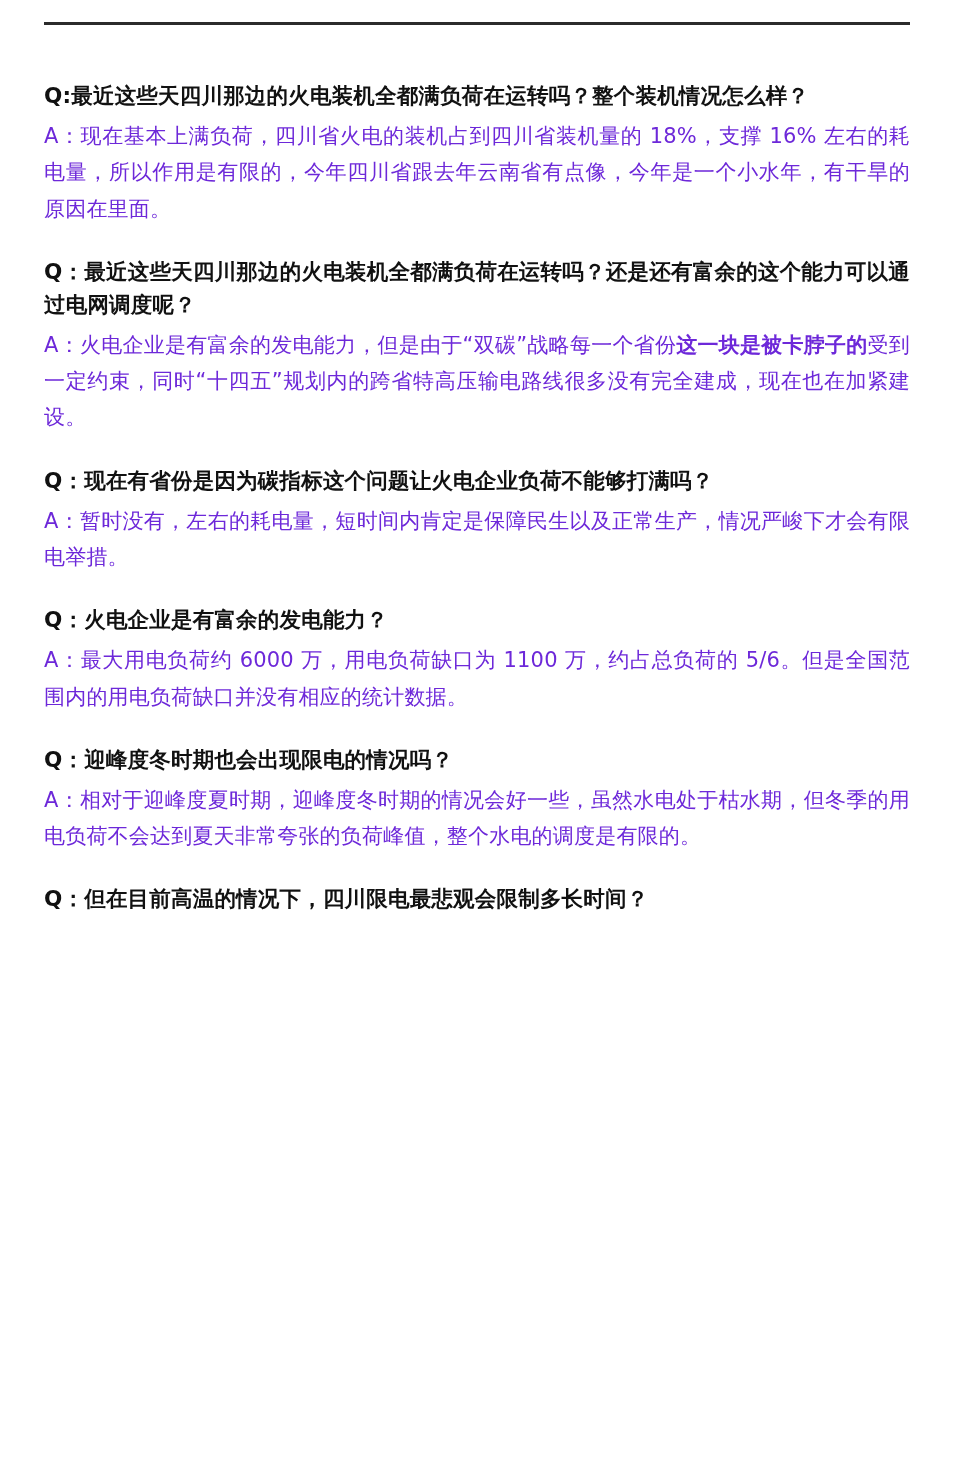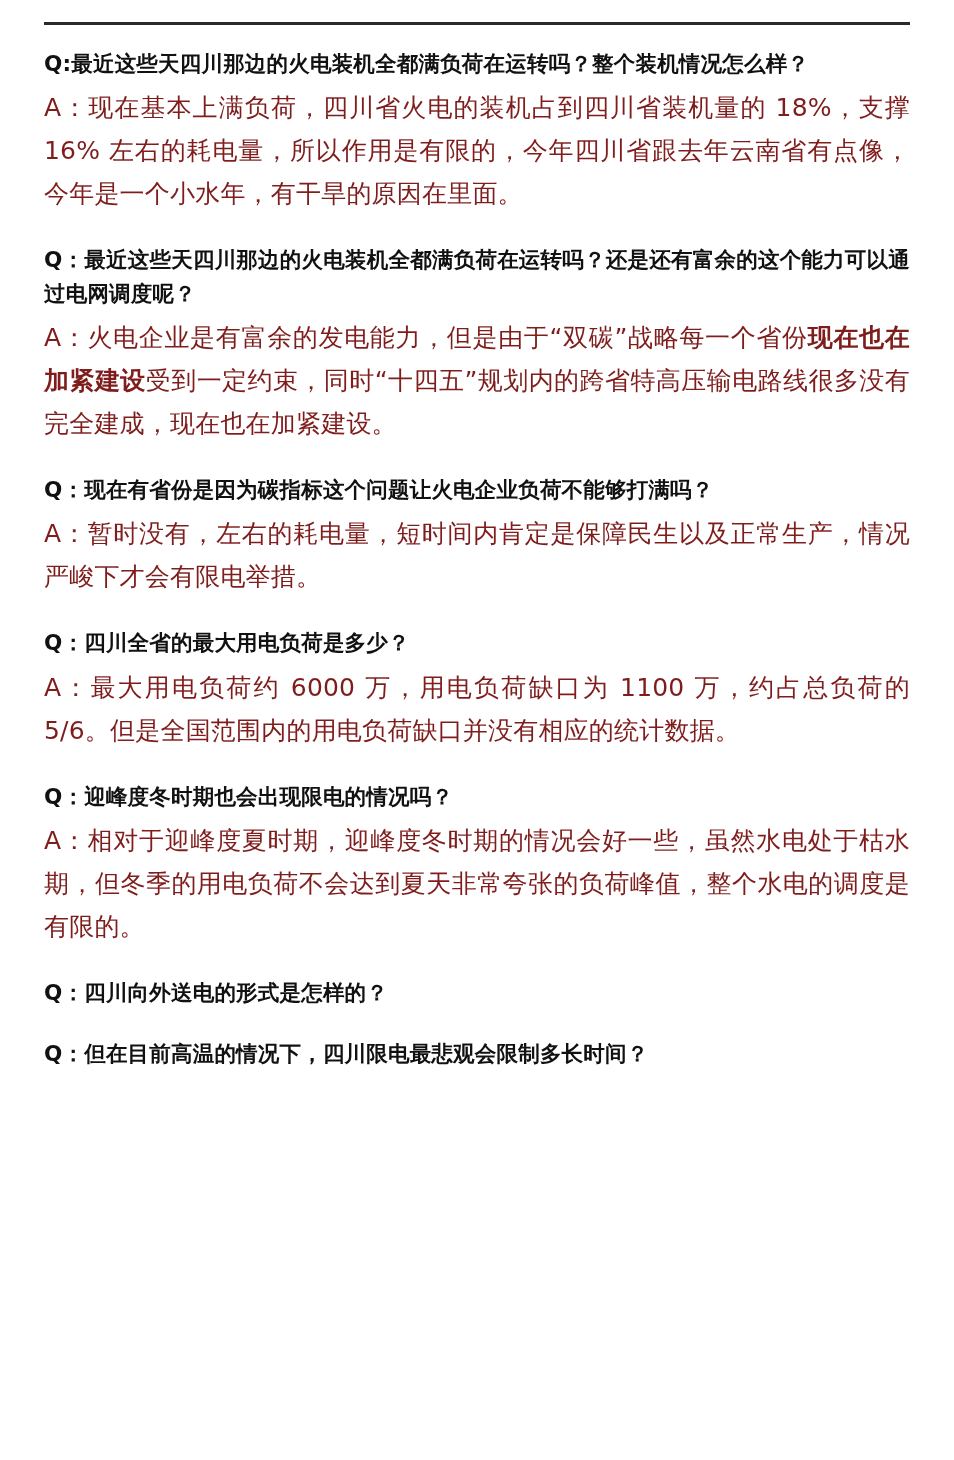--- a/index.html
+++ b/index.html
@@ -21,38 +21,39 @@
     padding: 0 44px 30px 44px;
     background: #ffffff;
   }
   .top-rule {
     height: 0;
     border-top: 3px solid #2b2b2b;
     margin: 22px 0 0 0;
   }
   .qa-list {
     padding-top: 22px;
+    margin-top: 32px;
   }
   .qa-block {
     margin-bottom: 28px;
   }
   .q-line {
     font-size: 21.5px;
     font-weight: bold;
     line-height: 1.55;
     letter-spacing: 0.2px;
     color: #111111;
     margin-bottom: 6px;
     text-align: justify;
   }
   .a-line {
-    font-size: 25px;
+    font-size: 21px;
     line-height: 1.72;
     letter-spacing: 0.2px;
-    color: #7f1d1d;
+    color: #6d28d9;
     text-align: justify;
   }
   .a-line .em {
     font-weight: bold;
   }
 </style>
 </head>
 <body>
 
 <div class="page">
@@ -62,41 +63,40 @@
   <div class="qa-list">
 
     <div class="qa-block">
       <div class="q-line">Q:最近这些天四川那边的火电装机全都满负荷在运转吗？整个装机情况怎么样？</div>
       <div class="a-line">A：现在基本上满负荷，四川省火电的装机占到四川省装机量的 18%，支撑 16% 左右的耗电量，所以作用是有限的，今年四川省跟去年云南省有点像，今年是一个小水年，有干旱的原因在里面。</div>
     </div>
 
     <div class="qa-block">
       <div class="q-line">Q：最近这些天四川那边的火电装机全都满负荷在运转吗？还是还有富余的这个能力可以通过电网调度呢？</div>
       <div class="a-line">
-        <span>A：火电企业是有富余的发电能力，但是由于“双碳”战略每一个省份</span><span class="em">现在也在加紧建设</span><span>受到一定约束，同时“十四五”规划内的跨省特高压输电路线很多没有完全建成，现在也在加紧建设。</span>
+        <span>A：火电企业是有富余的发电能力，但是由于“双碳”战略每一个省份</span><span class="em">这一块是被卡脖子的</span><span>受到一定约束，同时“十四五”规划内的跨省特高压输电路线很多没有完全建成，现在也在加紧建设。</span>
       </div>
     </div>
 
     <div class="qa-block">
       <div class="q-line">Q：现在有省份是因为碳指标这个问题让火电企业负荷不能够打满吗？</div>
       <div class="a-line">A：暂时没有，左右的耗电量，短时间内肯定是保障民生以及正常生产，情况严峻下才会有限电举措。</div>
     </div>
 
     <div class="qa-block">
-      <div class="q-line">Q：四川全省的最大用电负荷是多少？</div>
+      <div class="q-line">Q：火电企业是有富余的发电能力？</div>
       <div class="a-line">A：最大用电负荷约 6000 万，用电负荷缺口为 1100 万，约占总负荷的 5/6。但是全国范围内的用电负荷缺口并没有相应的统计数据。</div>
     </div>
 
     <div class="qa-block">
       <div class="q-line">Q：迎峰度冬时期也会出现限电的情况吗？</div>
       <div class="a-line">A：相对于迎峰度夏时期，迎峰度冬时期的情况会好一些，虽然水电处于枯水期，但冬季的用电负荷不会达到夏天非常夸张的负荷峰值，整个水电的调度是有限的。</div>
     </div>
 
     <div class="qa-block">
-      <div class="q-line">Q：四川向外送电的形式是怎样的？</div>
     </div>
 
     <div class="qa-block">
       <div class="q-line">Q：但在目前高温的情况下，四川限电最悲观会限制多长时间？</div>
     </div>
 
   </div>
 </div>
 
 </body></html>

